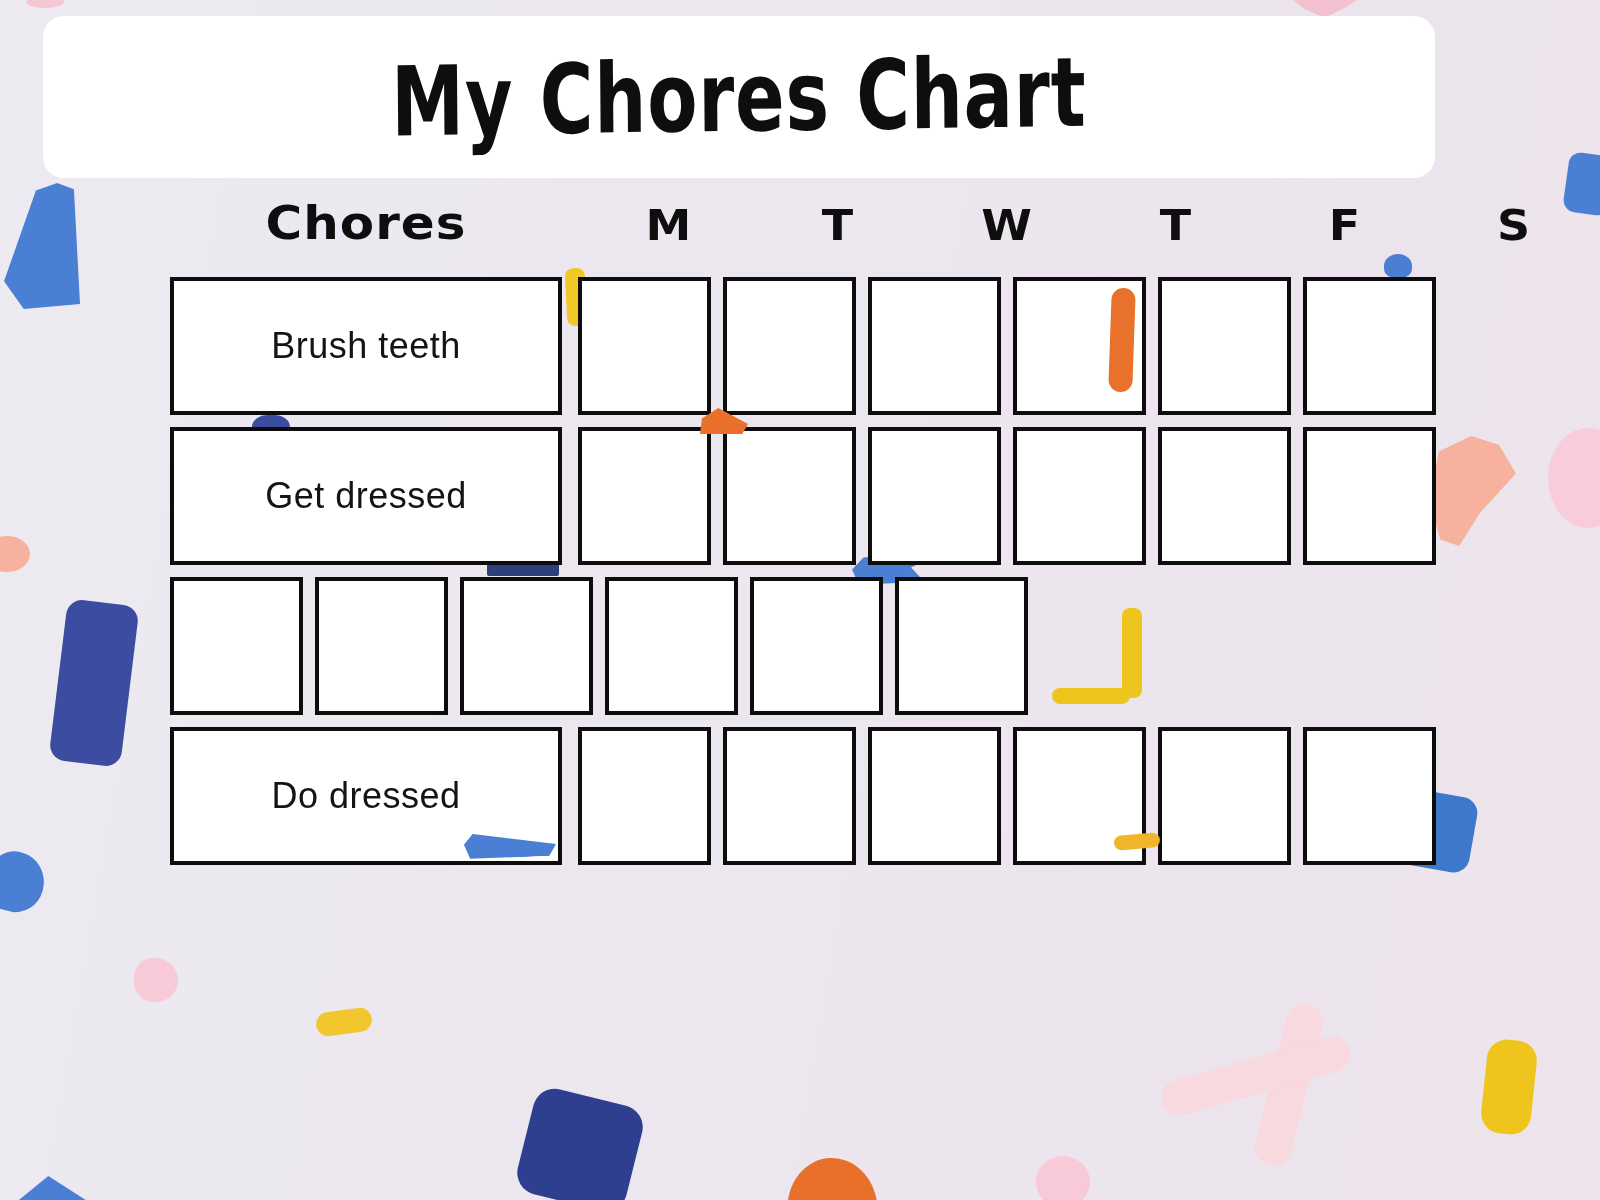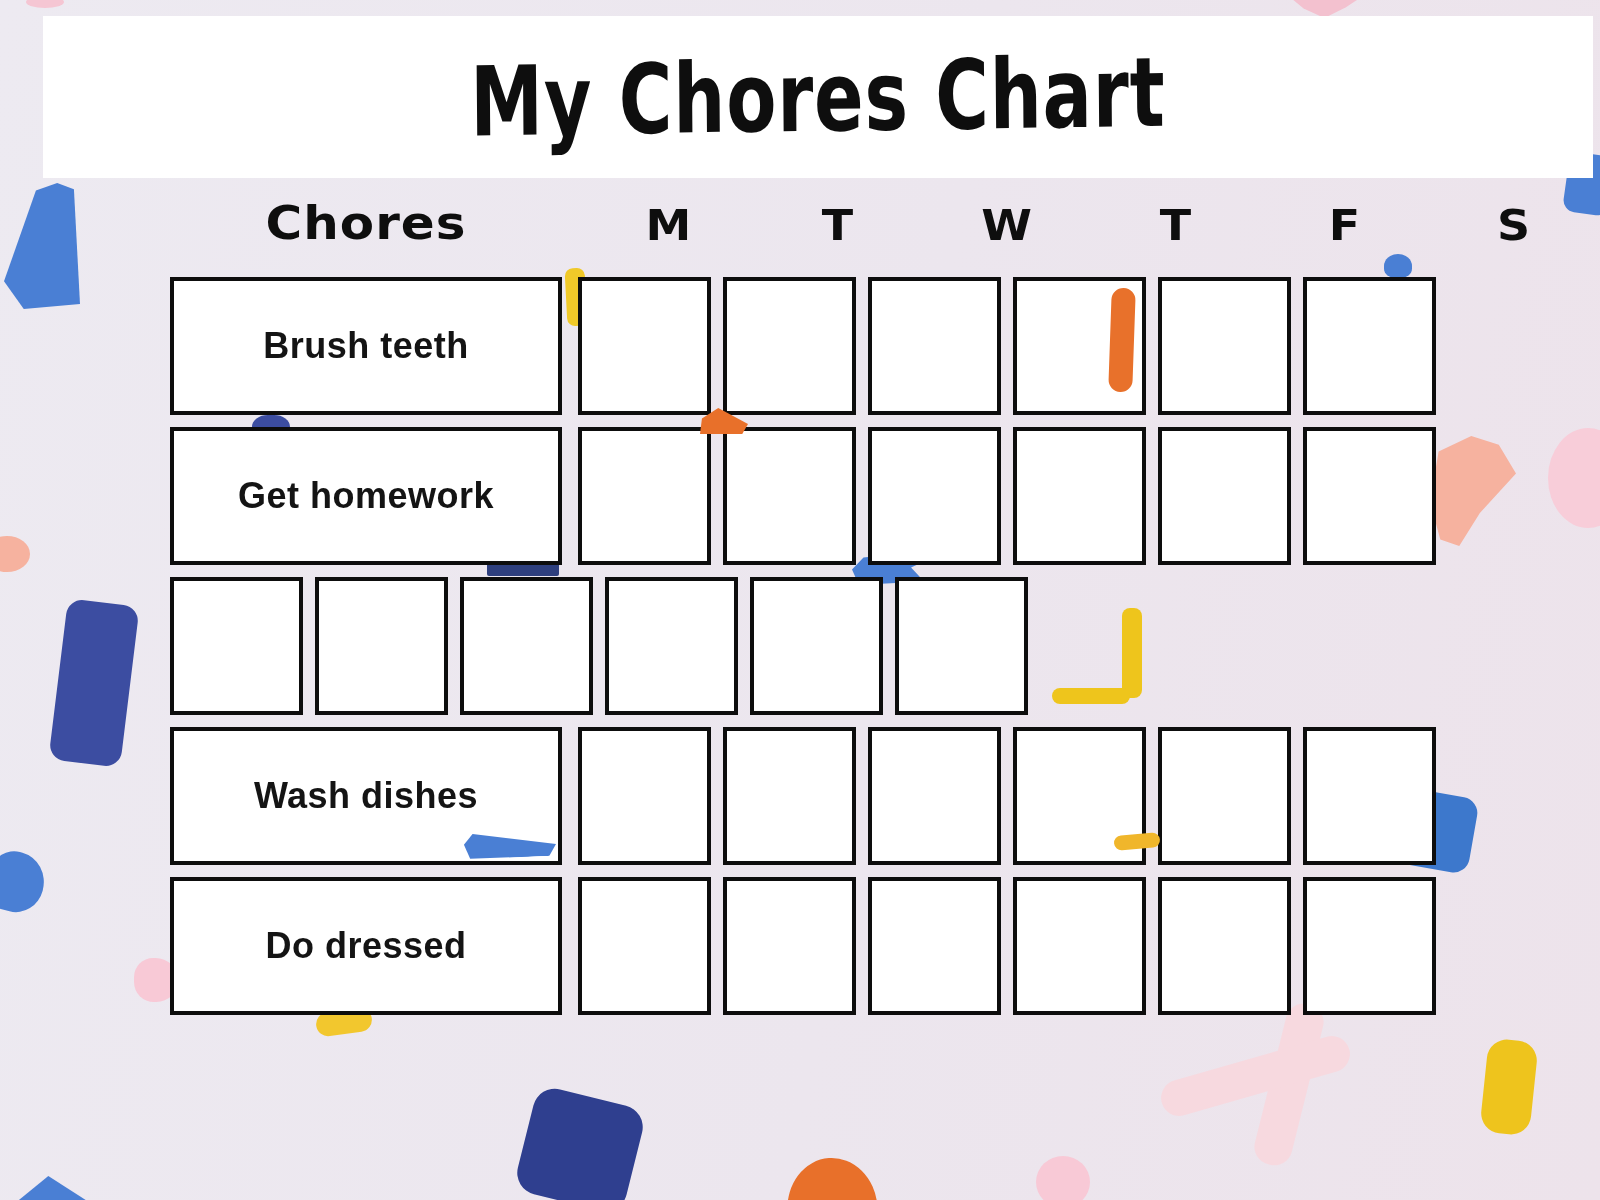--- a/index.html
+++ b/index.html
@@ -48,23 +48,23 @@
   .cf-orange-blob-12{left:700px;top:408px;width:48px;height:26px;background:#e8702a;
     clip-path:polygon(38% 0,100% 62%,88% 100%,0 100%,4% 40%);}
   .cf-yellow-l-v{left:1122px;top:608px;width:20px;height:90px;background:#eec51c;border-radius:8px;}
   .cf-yellow-l-h{left:1052px;top:688px;width:78px;height:16px;background:#eec51c;border-radius:8px;}
   .cf-yellow-dash-r4{left:1114px;top:834px;width:46px;height:15px;background:#f0b62b;border-radius:8px;transform:rotate(-5deg);}
   .cf-blue-wedge-r4{left:464px;top:832px;width:92px;height:26px;background:#4a7fd4;transform:rotate(-3deg);
     clip-path:polygon(0 40%,10% 0,100% 55%,92% 100%,6% 95%);}
 
   
   .banner{
-    position:absolute;left:43px;top:16px;width:1550px;height:162px;
+    position:absolute;left:43px;top:16px;width:1392px;height:162px;
     background:#ffffff;z-index:1;
-    display:flex;align-items:center;justify-content:center;
+    display:flex;align-items:center;justify-content:center;border-radius:21px;
   }
   .title{
     margin:0;color:#0e0e0e;
     font-family:"DejaVu Sans","Liberation Sans",sans-serif;
     font-size:86px;font-weight:800;letter-spacing:1px;
     transform:scale(0.85,1.12) rotate(-0.6deg);
     white-space:nowrap;
   }
 
   
@@ -82,21 +82,20 @@
     font-size:46px;font-weight:800;color:#0e0e0e;
     transform:scaleY(0.92);margin-right:12px;
   }
   .day-header:last-child{margin-right:0;}
   .row{display:flex;margin-bottom:12px;}
   .chore-box{
     width:392px;height:138px;box-sizing:border-box;
     background:#ffffff;border:4px solid #0d0d0d;
     display:flex;align-items:center;justify-content:center;
     margin-right:16px;
-    font-weight:bold;
   }
   .chore-label{
     font-family:"Liberation Sans",sans-serif;
     font-size:36px;color:#141414;letter-spacing:0.5px;
   }
   .check-box{
     width:133px;height:138px;box-sizing:border-box;
     background:#ffffff;border:4px solid #0d0d0d;
     margin-right:12px;
   }
@@ -155,50 +154,39 @@
       <div class="check-box"></div>
       <div class="check-box"></div>
       <div class="check-box"></div>
       <div class="check-box"></div>
       <div class="check-box"></div>
       <div class="check-box"></div>
     </div>
 
     <div class="row">
       <div class="chore-box">
-        <span class="chore-label">Get homework</span>
+        <span class="chore-label">Get dressed</span>
       </div>
       <div class="check-box"></div>
       <div class="check-box"></div>
       <div class="check-box"></div>
       <div class="check-box"></div>
       <div class="check-box"></div>
       <div class="check-box"></div>
     </div>
 
     <div class="row">
       <div class="check-box"></div>
       <div class="check-box"></div>
       <div class="check-box"></div>
       <div class="check-box"></div>
       <div class="check-box"></div>
       <div class="check-box"></div>
     </div>
 
-    <div class="row">
-      <div class="chore-box">
-        <span class="chore-label">Wash dishes</span>
-      </div>
-      <div class="check-box"></div>
-      <div class="check-box"></div>
-      <div class="check-box"></div>
-      <div class="check-box"></div>
-      <div class="check-box"></div>
-      <div class="check-box"></div>
-    </div>
 
     <div class="row">
       <div class="chore-box">
         <span class="chore-label">Do dressed</span>
       </div>
       <div class="check-box"></div>
       <div class="check-box"></div>
       <div class="check-box"></div>
       <div class="check-box"></div>
       <div class="check-box"></div>

